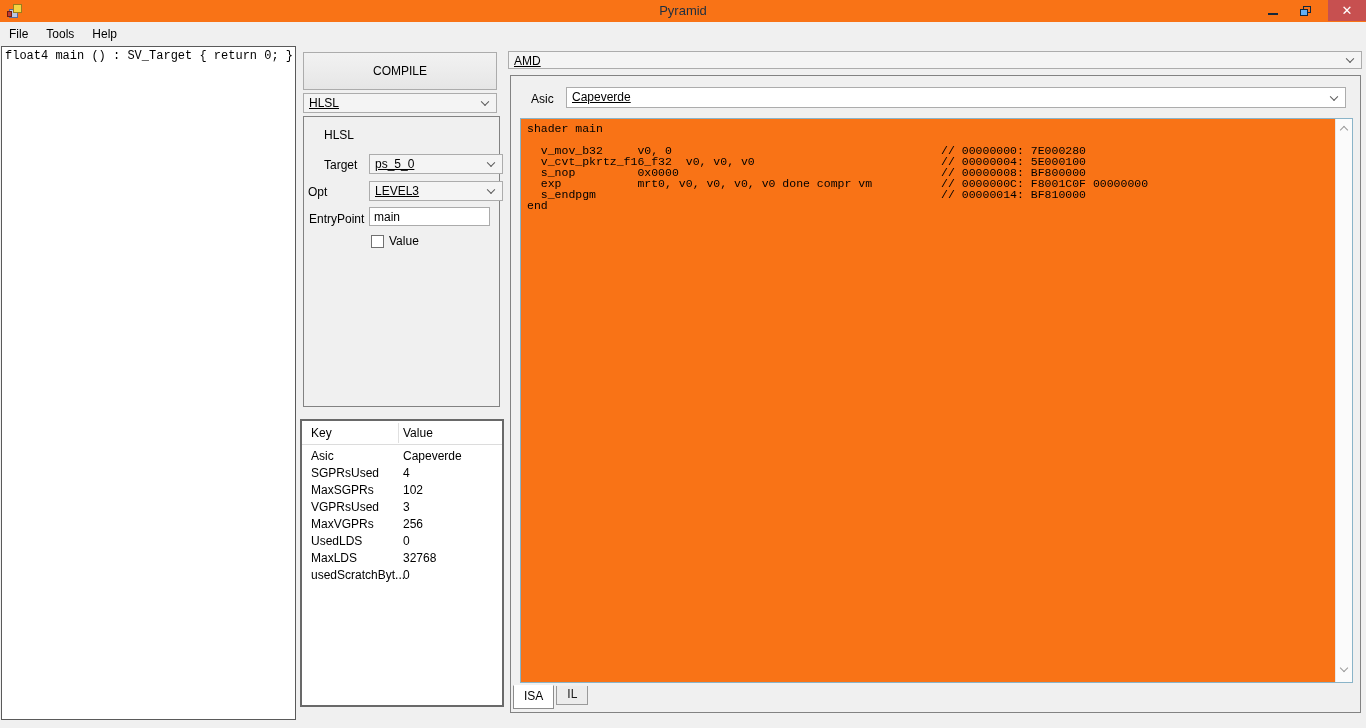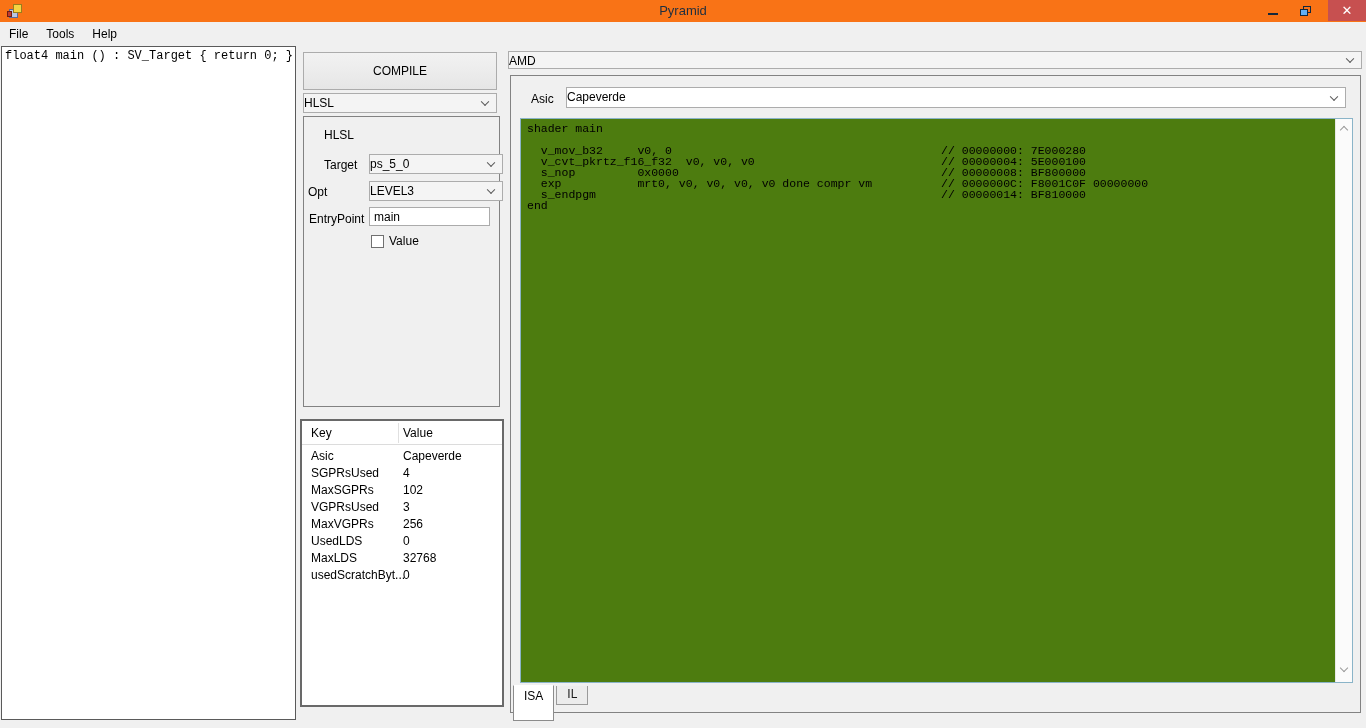--- a/index.html
+++ b/index.html
@@ -24,21 +24,21 @@
 
   
   .menubar { position:absolute; left:0; top:22px; width:1366px; height:24px; background:#f0f0f0; display:flex; align-items:center; }
   .menu-item { padding:3px 9px; color:#000; }
 
   
   .editor { position:absolute; left:1px; top:46px; width:295px; height:674px; background:#fff; border:1px solid #5a5a5a; padding:2px 3px; font-family:"Liberation Mono","DejaVu Sans Mono",monospace; font-size:12px; line-height:14px; white-space:pre; overflow:hidden; }
 
   
   .compile-btn { position:absolute; left:303px; top:52px; width:194px; height:38px; background:linear-gradient(#f2f2f2,#e6e6e6); border:1px solid #acacac; font-size:12px; text-align:center; line-height:36px; color:#000; }
-  .combo { position:relative; border:1px solid #acacac; background:#f4f4f4; overflow:hidden; }
+  .combo { position:relative; border:1px solid #acacac; background:#f4f4f4; padding-left:5px; overflow:hidden;text-decoration:underline; }
   .combo .val { display:block; line-height:18px; }
   .chev { position:absolute; right:8px; top:50%; width:6px; height:6px; border-right:1px solid #5a5a5a; border-bottom:1px solid #5a5a5a; transform:translateY(-70%) rotate(45deg); }
   .lang-combo { position:absolute; left:303px; top:93px; width:194px; height:20px; }
   .lang-combo .val { line-height:18px; }
 
   .groupbox { position:absolute; left:303px; top:116px; width:197px; height:291px; border:1px solid #828282; background:#f0f0f0; }
   .gb-title { position:absolute; left:20px; top:11px; }
   .form-label { position:absolute; color:#000; }
   .lbl-target { left:20px; top:41px; }
   .lbl-opt    { left:4px; top:68px; }
@@ -61,33 +61,33 @@
   .stats-row .k { position:absolute; left:9px; white-space:nowrap; }
   .stats-row .v { position:absolute; left:101px; white-space:nowrap; }
 
   
   .backend-combo { position:absolute; left:508px; top:51px; width:854px; height:18px; }
   .right-box { position:absolute; left:510px; top:75px; width:851px; height:638px; border:1px solid #828282; background:#f0f0f0; }
   .asic-label { position:absolute; left:20px; top:16px; }
   .asic-combo { position:absolute; left:55px; top:11px; width:780px; height:21px; background:#fff; }
   .asic-combo .val { line-height:19px; }
 
-  .disasm { position:absolute; left:9px; top:42px; width:833px; height:565px; background:#4d7c0f; border:1px solid #8ab4c8; }
+  .disasm { position:absolute; left:9px; top:42px; width:833px; height:565px; background:#f97316; border:1px solid #8ab4c8; }
   .disasm pre { position:absolute; left:0; top:0; right:17px; bottom:0; padding:4px 6px; font-family:"Liberation Mono","DejaVu Sans Mono",monospace; font-size:11.5px; line-height:11px; white-space:pre; overflow:hidden; color:#000; }
   .vscroll { position:absolute; right:0; top:0; width:17px; height:100%; background:#fbfbfb; border-left:1px solid #e8e8e8; }
   .scroll-arrow { position:absolute; left:0; width:17px; height:17px; }
   .scroll-arrow .chev2 { position:absolute; left:5px; width:6px; height:6px; border-right:1px solid #9a9a9a; border-bottom:1px solid #9a9a9a; }
   .arrow-up { top:2px; }
   .arrow-up .chev2 { top:6px; transform:rotate(225deg); }
   .arrow-down { bottom:2px; }
   .arrow-down .chev2 { top:2px; transform:rotate(45deg); }
 
   .tabstrip { position:absolute; left:2px; bottom:3px; height:23px; display:flex; align-items:flex-start; }
   .tab { padding:0 10px; font-size:12px; }
-  .tab.selected { background:#fff; border:1px solid #8c8c8c; border-top:1px solid #fff; height:36px; line-height:20px; margin-top:-1px; z-index:2; }
+  .tab.selected { background:#fff; border:1px solid #8c8c8c; border-top:1px solid #fff; height:24px; line-height:20px; margin-top:-1px; z-index:2; }
   .tab.unselected { background:#ececec; border:1px solid #9a9a9a; border-top:none; height:19px; line-height:17px; margin-left:2px; color:#1a1a1a; }
 </style>
 </head>
 <body>
 
 <div class="titlebar">
   <div class="app-icon">
     <div class="sq-back"></div>
       <div class="sq-yellow"></div>
       <div class="sq-red"></div>

